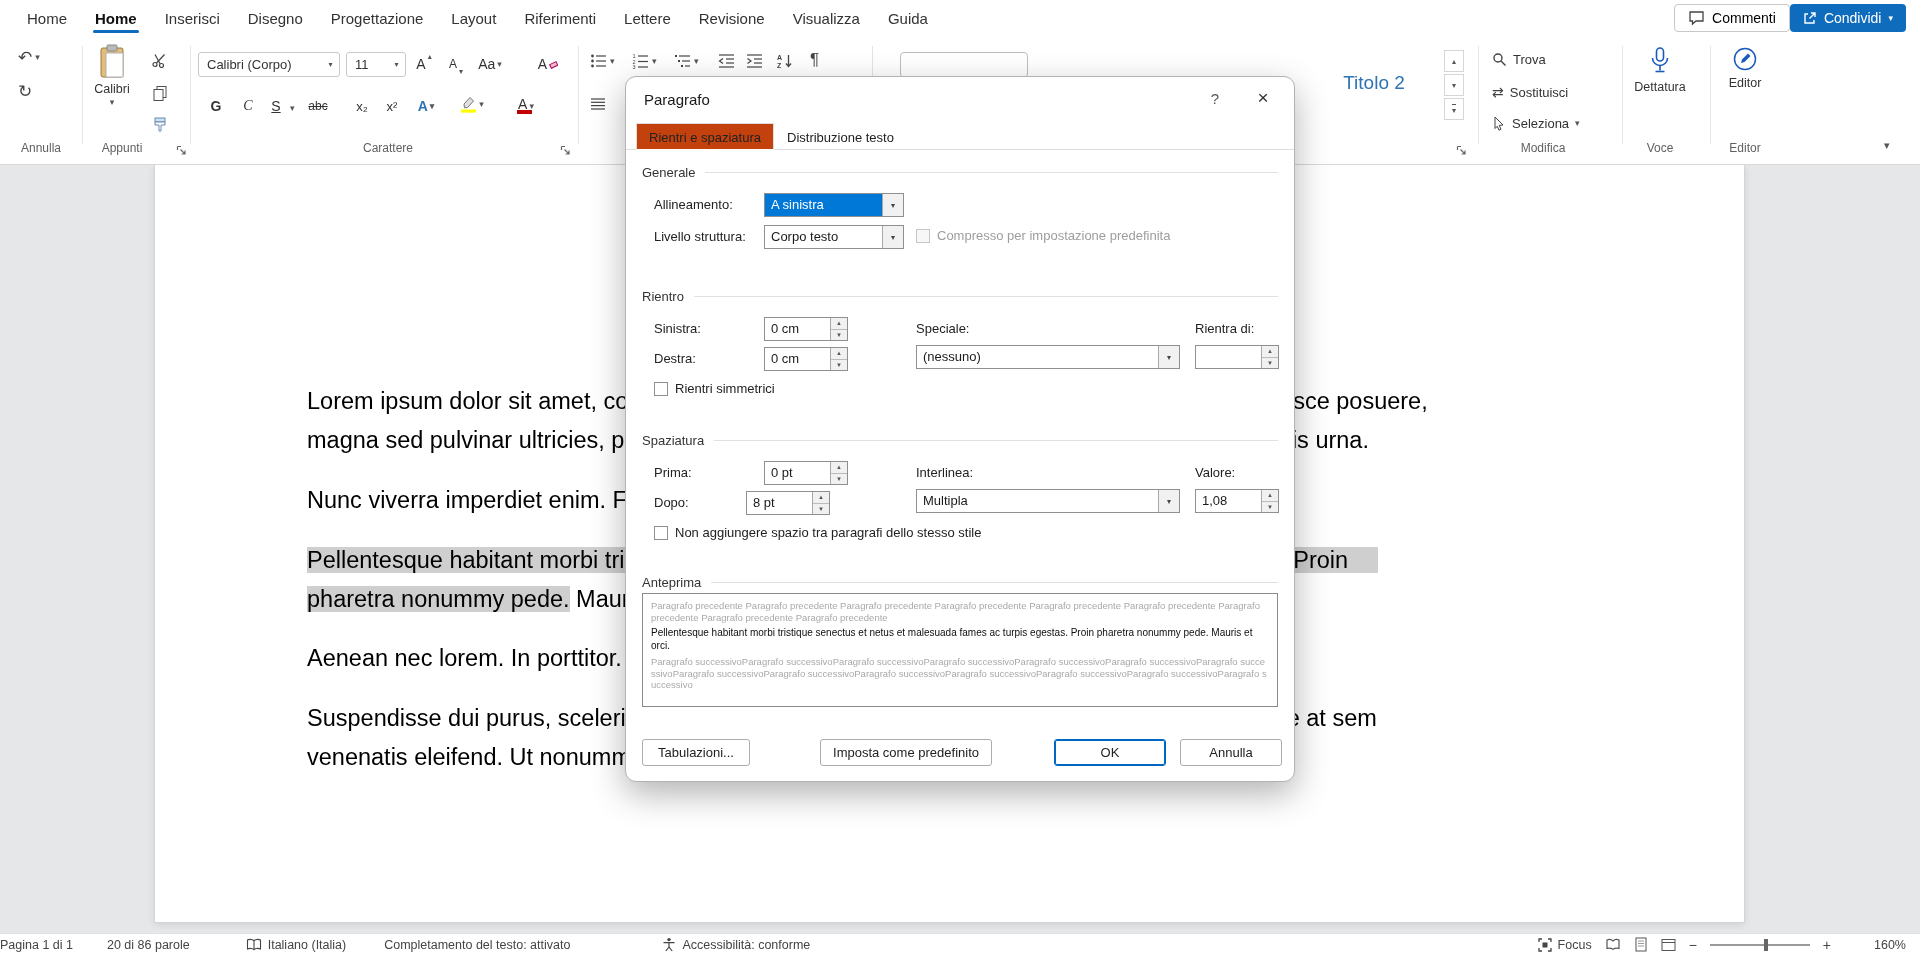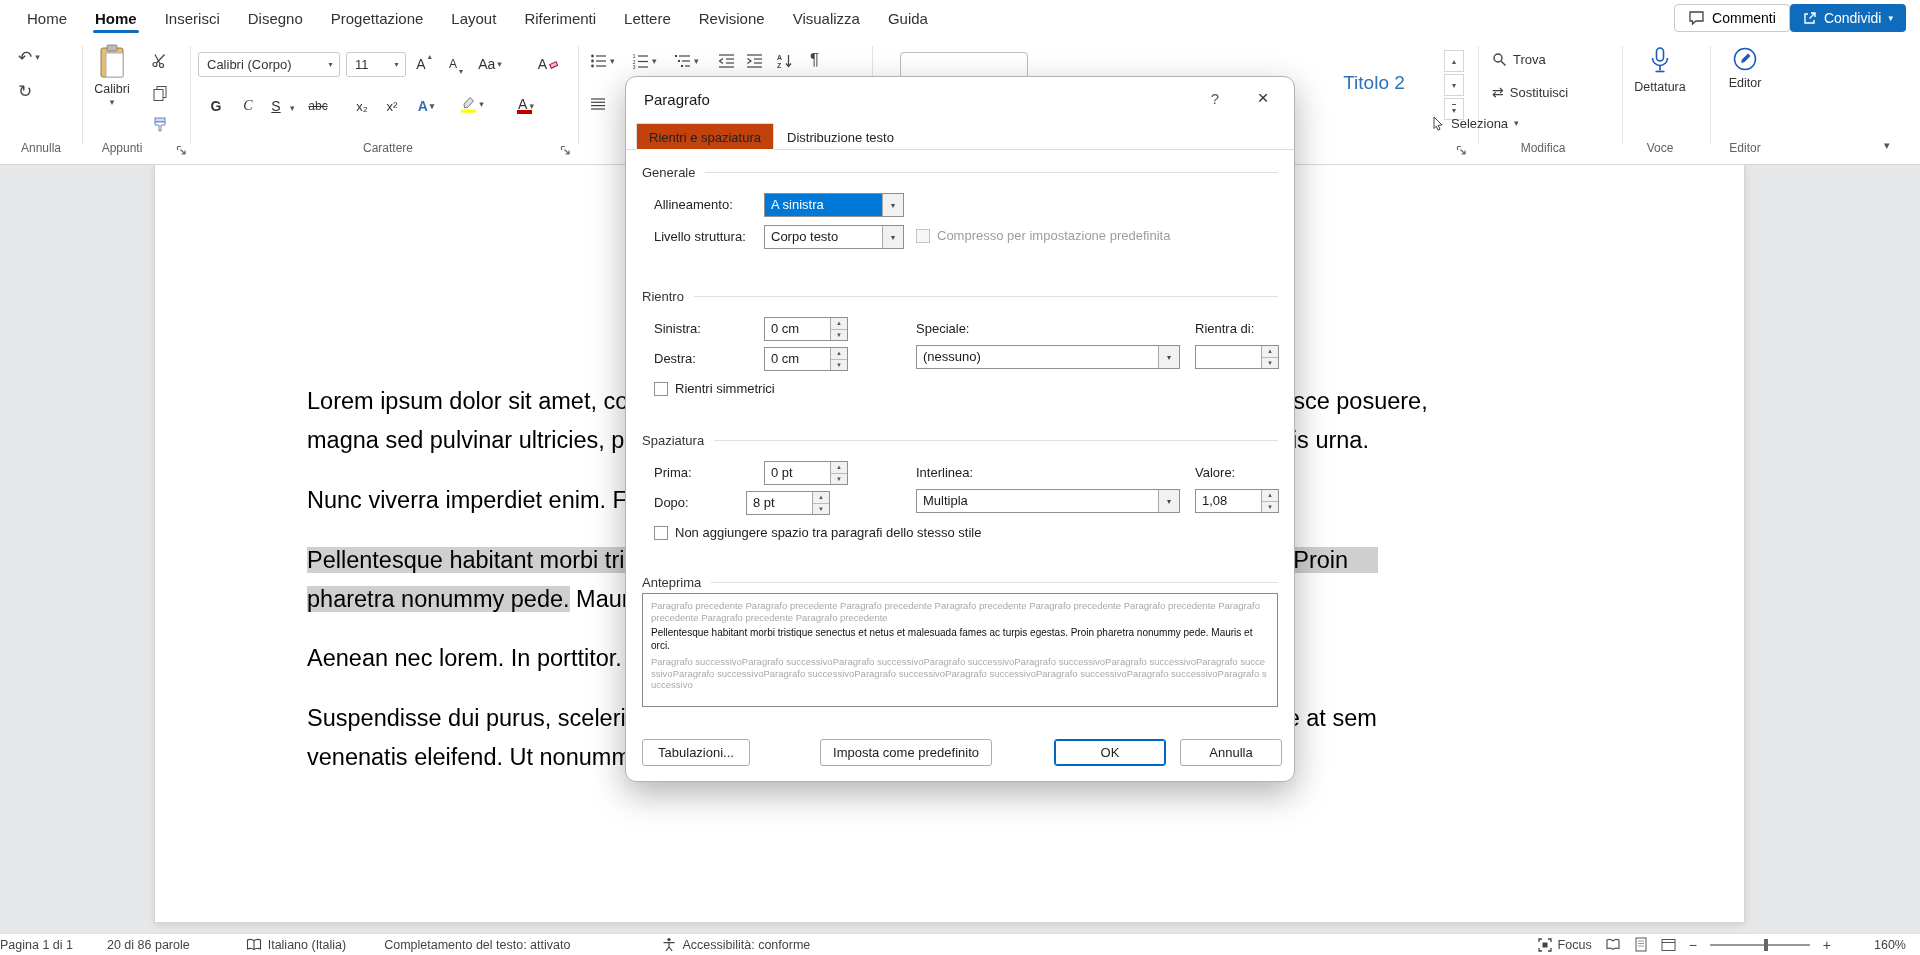--- a/index.html
+++ b/index.html
@@ -349,21 +349,21 @@
     <svg width="15" height="15" viewBox="0 0 15 15" fill="none" stroke="#444" stroke-width="1.4">
         <circle cx="6" cy="6" r="4"></circle>
         <line x1="9" y1="9" x2="13.5" y2="13.5"></line>
       </svg>
     <span>Trova</span>
   </div>
   <div class="edit-item" style="left:1492px;top:48px">
     <span style="font-size:14px;color:#444">⇄</span>
     <span>Sostituisci</span>
   </div>
-  <div class="edit-item" style="left:1431px;top:80px">
+  <div class="edit-item" style="left:1492px;top:80px">
     <svg width="14" height="15" viewBox="0 0 14 15">
         <path d="M3 1 L11 9 L7.2 9.4 L9 13.2 L7 14.2 L5.2 10.3 L3 12.5 Z" fill="#fff" stroke="#444"></path>
       </svg>
     <span>Seleziona</span>
     <span class="chev">▾</span>
   </div>
   <div class="grp-label" style="left:1488px;width:110px">Modifica</div>
   <div class="vsep" style="left:1622px"></div>
 
   <div class="big-btn" style="left:1628px;top:10px;width:64px">

